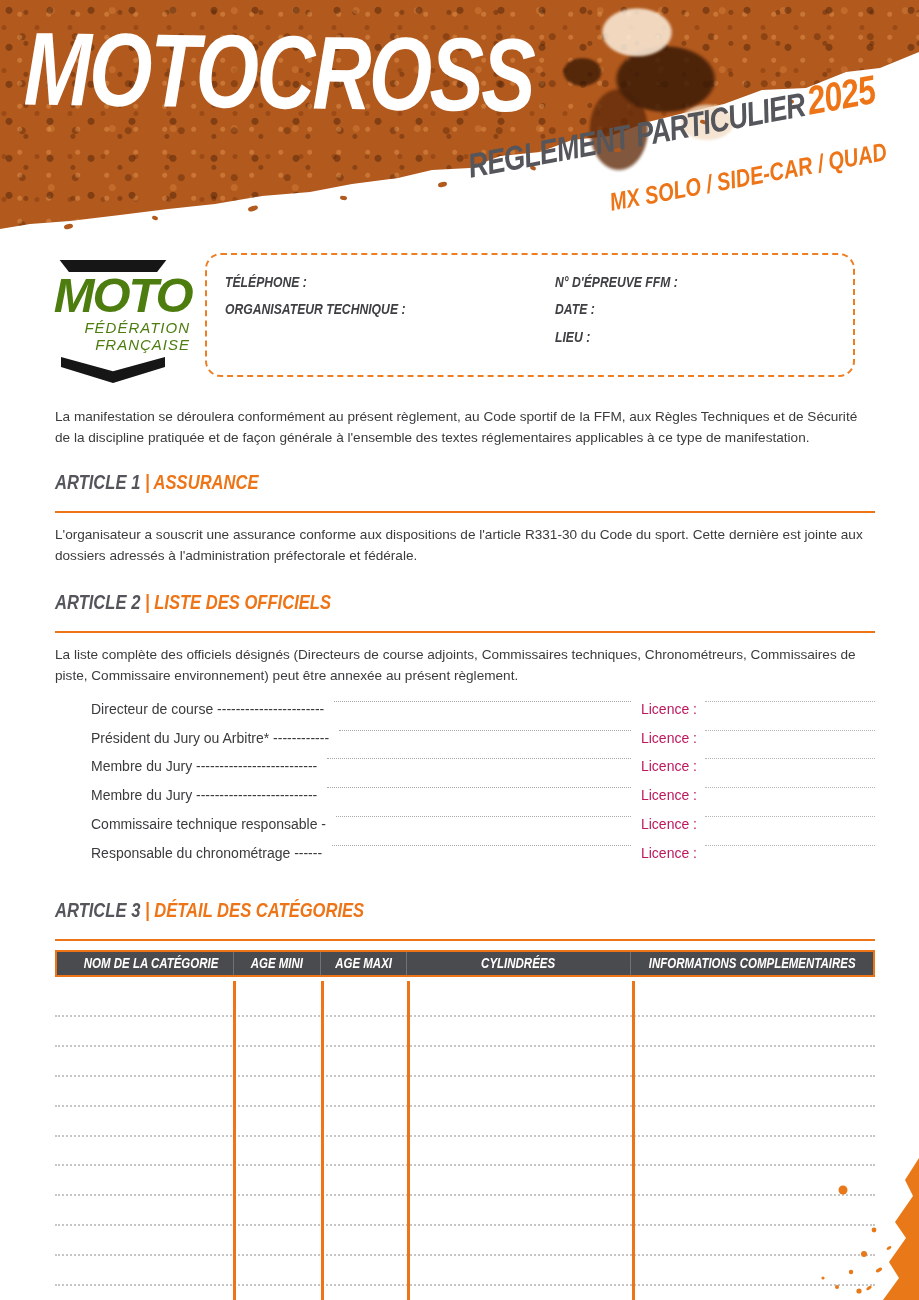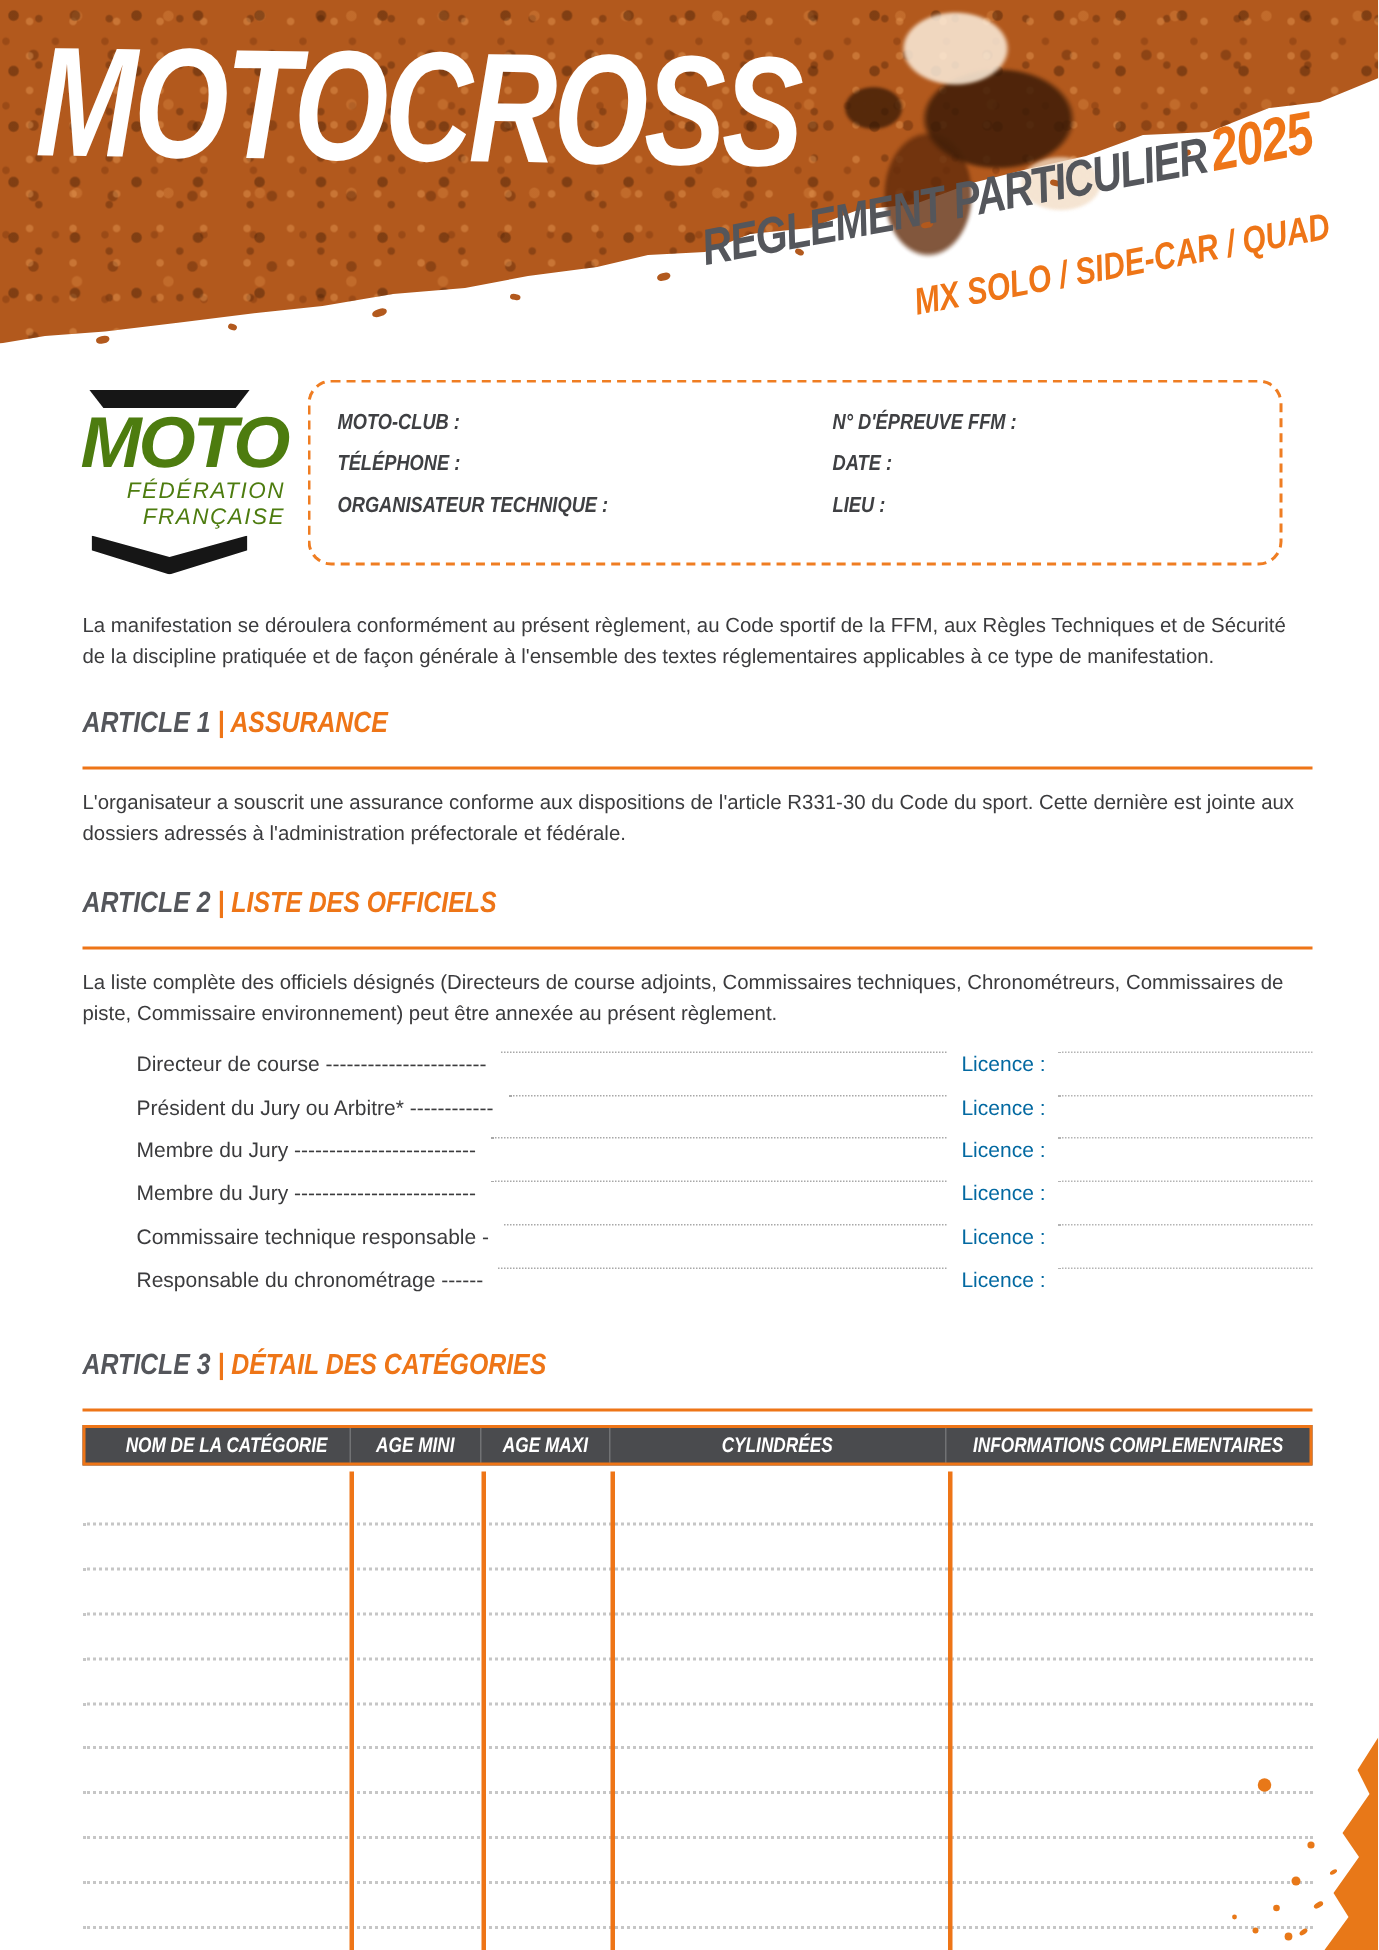--- a/index.html
+++ b/index.html
@@ -82,21 +82,21 @@
   .para { font-size:13.6px; line-height:1.58; color:#3b3b3d; }
   .sec-head { border-bottom:2.5px solid #ee7517; padding-bottom:17px; white-space:nowrap; }
   .sec-head .sqz { display:inline-block; transform:scaleX(.85); transform-origin:left bottom;
     font-size:19.5px; font-weight:bold; font-style:italic; letter-spacing:0; }
   .sec-head .num { color:#54565b; }
   .sec-head .ttl { color:#ee7517; }
   .officials { margin-top:14px; }
   .off-row { display:flex; align-items:flex-start; height:28.8px; font-size:14px;margin-left:36px; }
   .off-label { white-space:nowrap; color:#3b3b3d; }
   .dotfill { flex:1 1 auto; border-bottom:1.5px dotted #a8a8a8; margin:0 10px 3px 10px; height:1px; }
-  .lic-label { white-space:nowrap; color:#0369a1; }
+  .lic-label { white-space:nowrap; color:#be185d; }
   .dotfill-lic { flex:0 0 170px; border-bottom:1.5px dotted #b4b4b4; margin:0 0 3px 8px; height:1px; }
   .footnote { margin-top:10px; font-size:12.8px; font-style:italic; color:#46474a; line-height:1.5; }
   
   .cat-table { margin-top:9px; }
   .cat-head { display:flex; height:27px; background:#4a4b4e; border:2px solid #ee7517; }
   .cat-head-cell { display:flex; align-items:center; justify-content:center; border-right:1px solid rgba(255,255,255,.22); }
   .cat-head-cell:last-child { border-right:none; }
   .cat-head-cell .sqz { display:inline-block; transform:scaleX(.82); transform-origin:center center;
     color:#fff; font-size:14px; font-weight:bold; font-style:italic; white-space:nowrap; }
   .c1 { width:21.7%;justify-content:flex-end; } .c2 { width:10.7%; } .c3 { width:10.5%; } .c4 { width:27.4%; } .c5 { width:29.7%; }
@@ -140,23 +140,20 @@
     <div class="logo-bar"></div>
     <div class="logo-moto">MOTO</div>
     <div class="logo-fed">FÉDÉRATION</div>
     <div class="logo-fed">FRANÇAISE</div>
     <div class="logo-chev"></div>
   </div>
 
   <div class="info-box">
     <div class="info-col left">
       <div class="info-row">
-        <span class="flabel">MOTO-CLUB :</span>
-      </div>
-      <div class="info-row">
         <span class="flabel">TÉLÉPHONE :</span>
       </div>
       <div class="info-row">
         <span class="flabel">ORGANISATEUR TECHNIQUE :</span>
       </div>
     </div>
     <div class="info-col">
       <div class="info-row">
         <span class="flabel">N° D'ÉPREUVE FFM :</span>
       </div>

